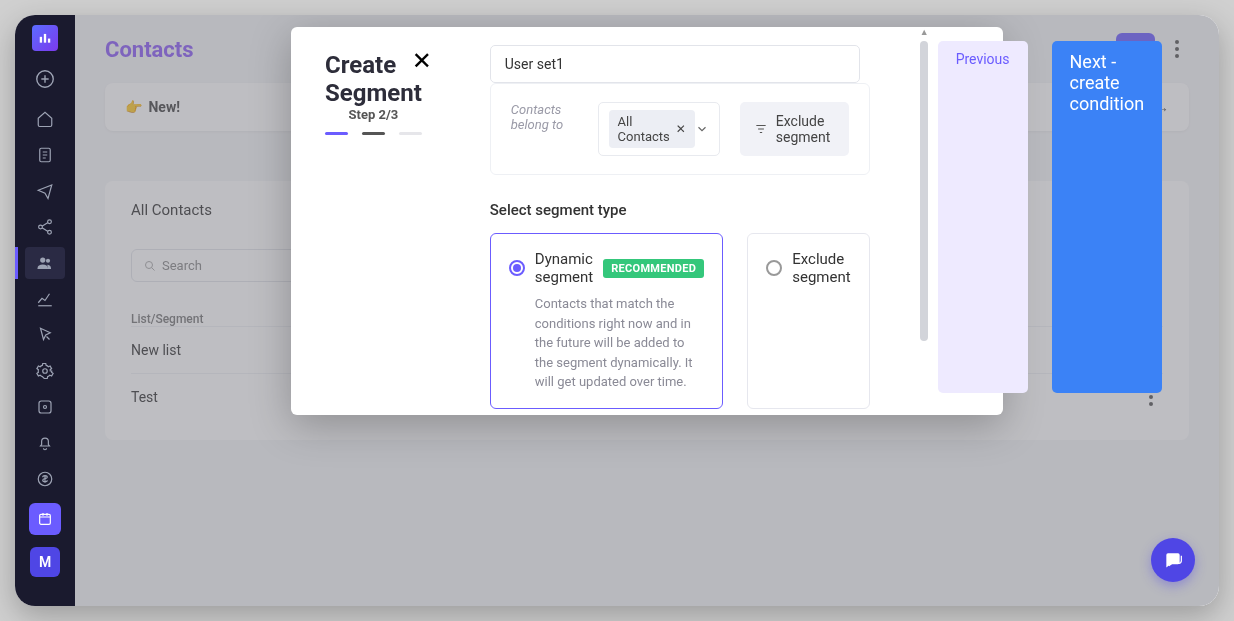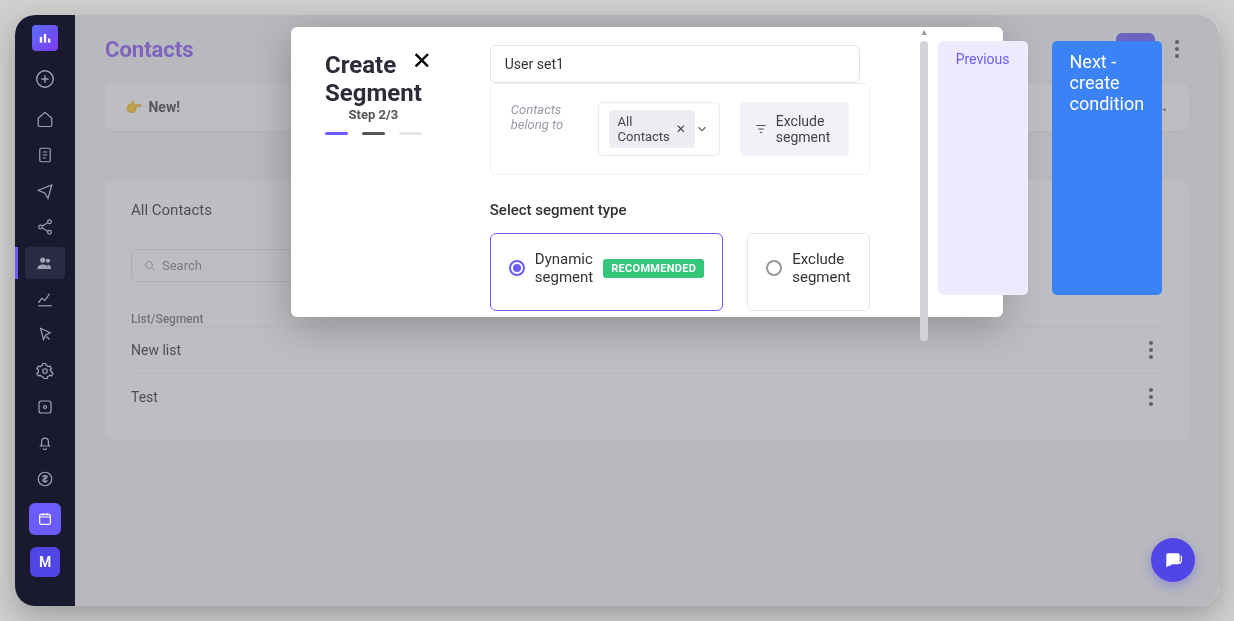--- a/index.html
+++ b/index.html
@@ -281,20 +281,21 @@
         </div>
         
         <div class="section-heading">Select segment type</div>
         <div class="type-row">
           <div class="type-card selected">
             <div class="type-head">
               <span class="radio on"></span>
               <span class="type-title">Dynamic segment</span>
               <span class="badge">RECOMMENDED</span>
             </div>
+            <div class="type-desc">Contacts that match the conditions right now and in the future will be added to the segment dynamically. It will get updated over time.</div>
           </div>
           <div class="type-card">
             <div class="type-head">
               <span class="radio"></span>
               <span class="type-title">Exclude segment</span>
             </div>
           </div>
         </div>
       </div>
 

